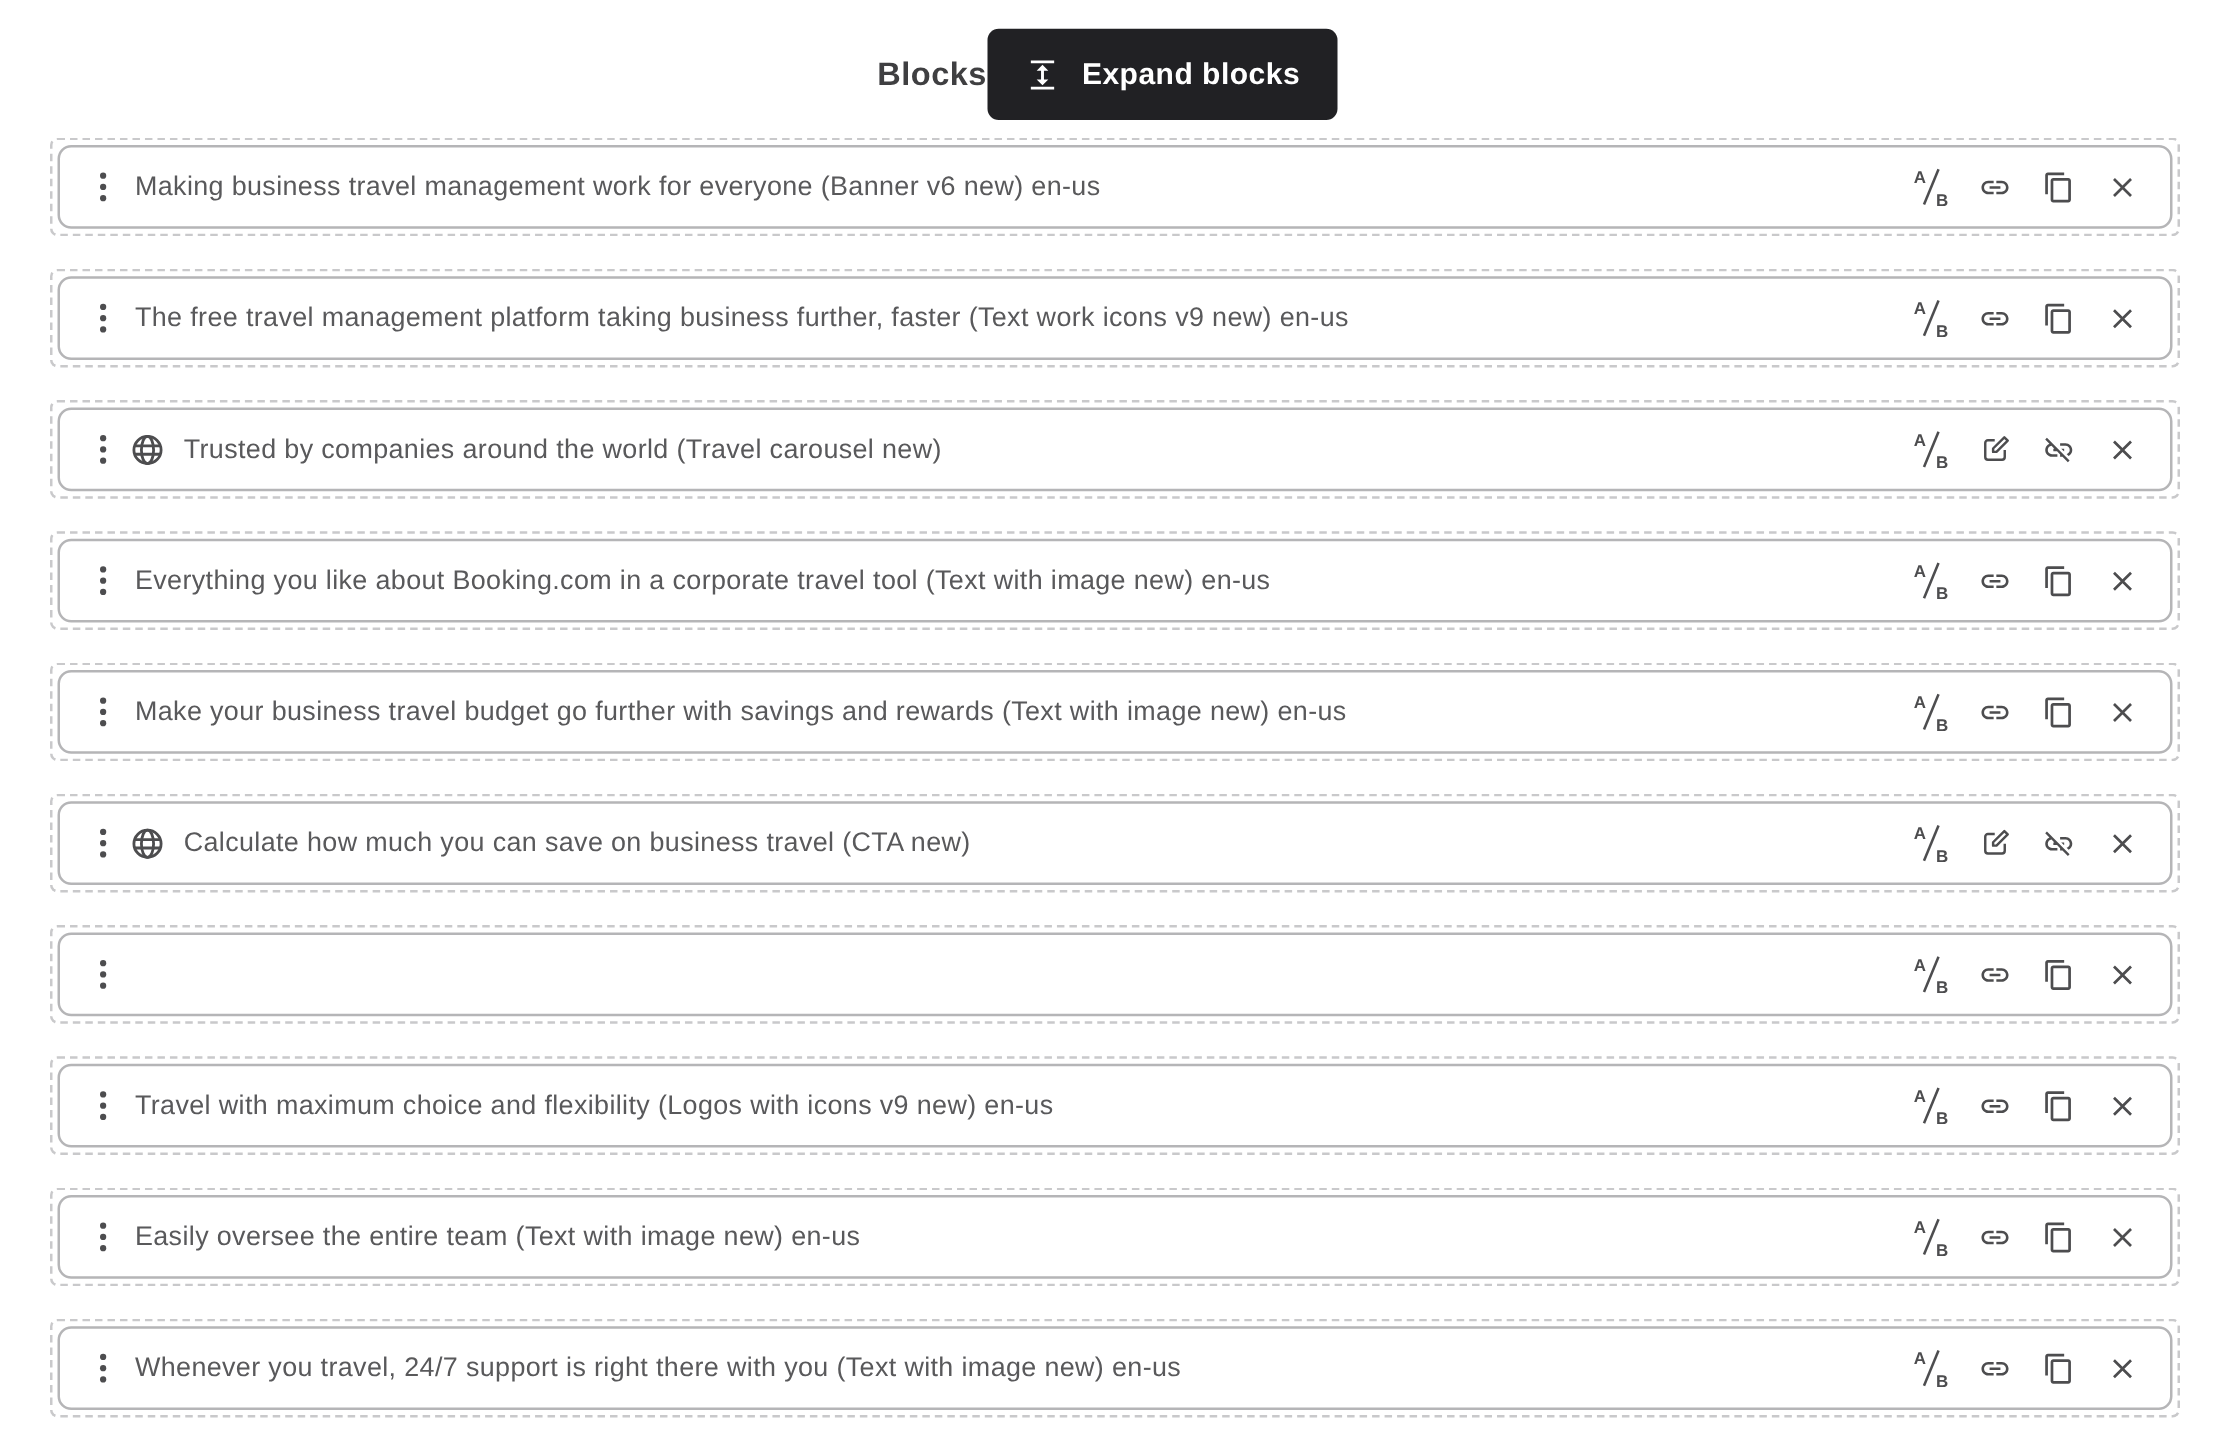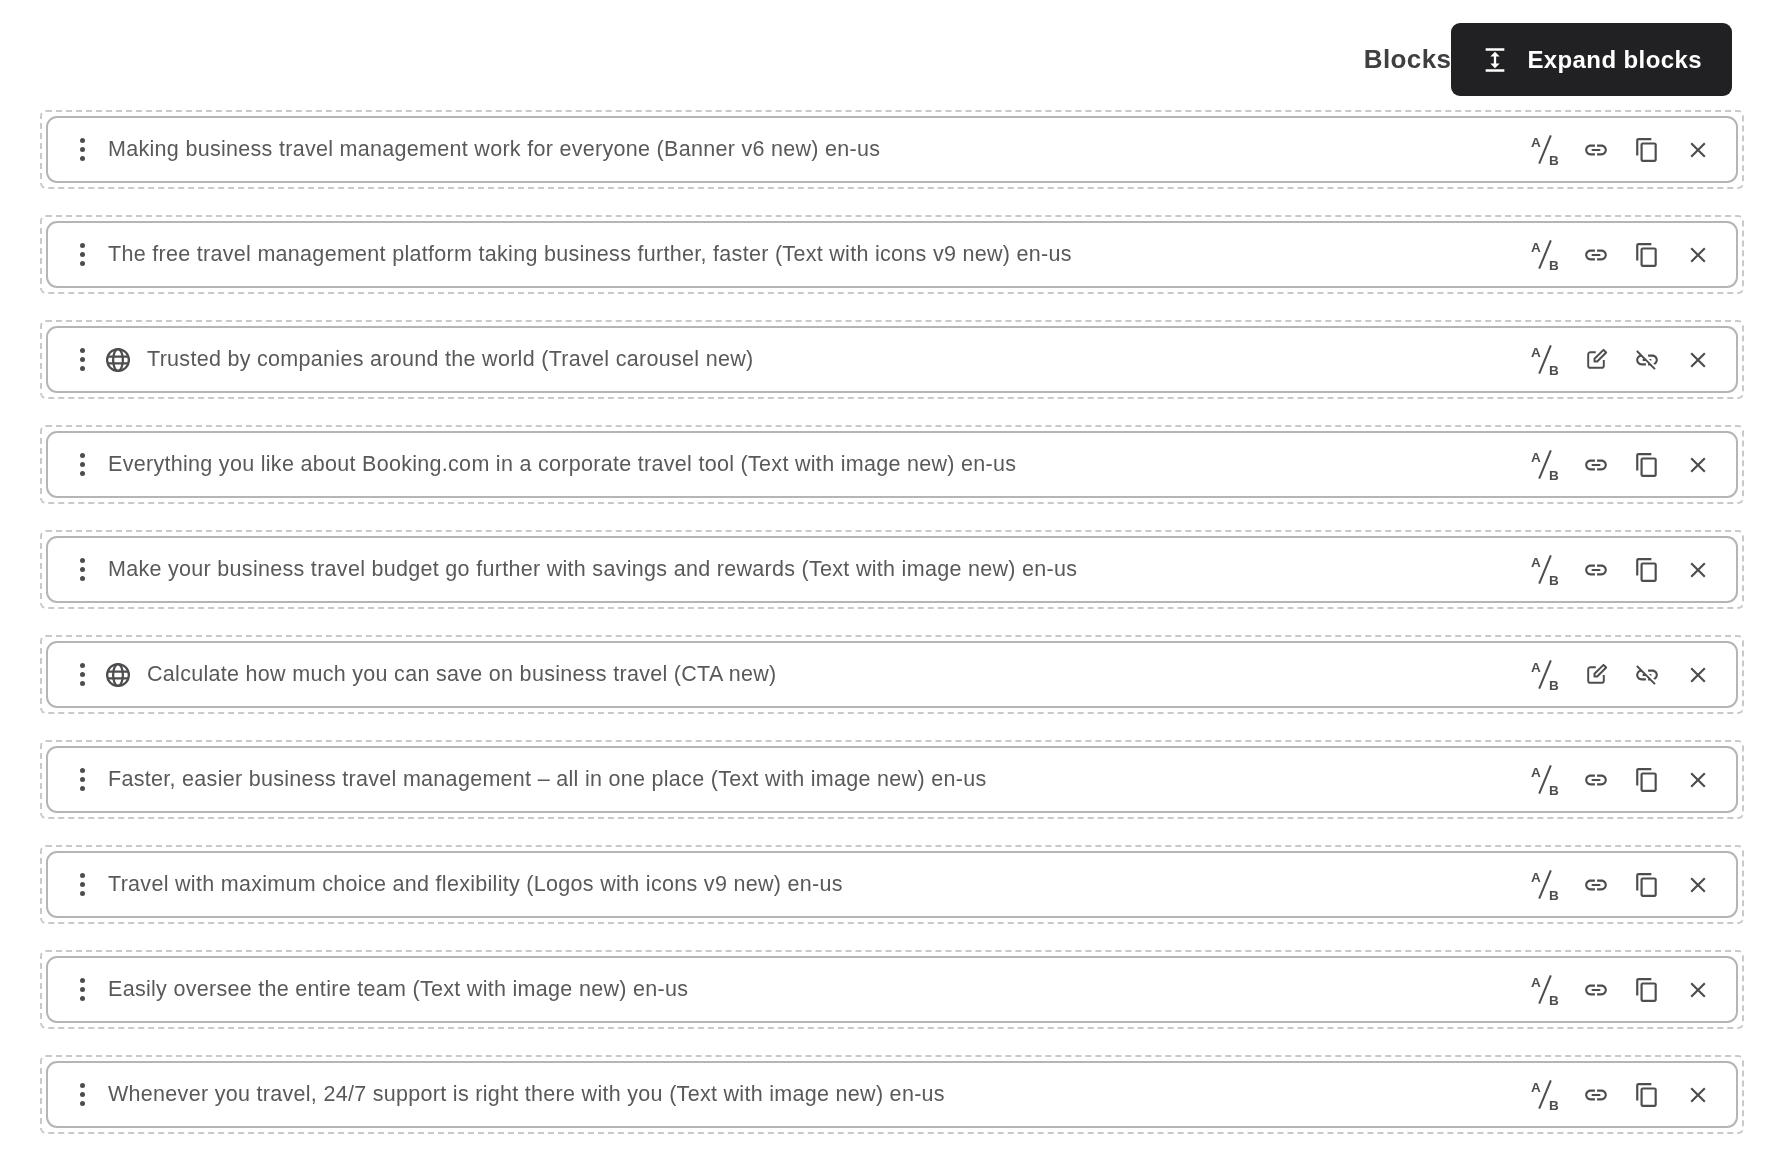--- a/index.html
+++ b/index.html
@@ -6,21 +6,21 @@
   html, body { margin: 0; padding: 0; background: #ffffff; }
   body {
     width: 1786px; height: 1154px; overflow: hidden;
     font-family: "Liberation Sans", sans-serif;
     color: var(--row-text, #59595b);
   }
   .page { padding: 0 42px 0 40px; }
 
   
   .header {
-    display: flex; align-items: center; justify-content: flex-end;
+    display: flex; align-items: center; justify-content: center;
     padding: 23px 12px 14px 0;
   }
   .page-title {
     margin: 0; font-size: 26px; font-weight: 700;
     color: var(--title-text, #3f3f41); letter-spacing: 0.4px;
   }
   .expand-btn {
     display: flex; align-items: center; gap: 18px;
     height: 73px; padding: 0 30px;
     background: var(--button-bg, #212124);
@@ -122,21 +122,21 @@
     </div>
   </div>
       <div class="block-outer">
     <div class="block-inner">
       <span class="drag">
             <i></i>
             <i></i>
             <i></i>
           </span>
 
-      <span class="label">The free travel management platform taking business further, faster (Text with icons v9 new) en-us</span>
+      <span class="label">The free travel management platform taking business further, faster (Text work icons v9 new) en-us</span>
       <span class="actions">
             <button class="action-btn">
               <svg class="i-ab" viewBox="0 0 32 32" aria-hidden="true">
                 <text x="1" y="13" font-size="14" font-weight="600" fill="currentColor" font-family="Liberation Sans, sans-serif">A</text>
                 <line x1="9.5" y1="30.5" x2="21.5" y2="1.5" stroke="currentColor" stroke-width="2.1"></line>
                 <text x="19.5" y="31.5" font-size="14" font-weight="600" fill="currentColor" font-family="Liberation Sans, sans-serif">B</text>
               </svg>
             </button>
             <button class="action-btn">
               <svg class="i" viewBox="0 0 24 24" aria-hidden="true">
@@ -311,21 +311,20 @@
     </div>
   </div>
       <div class="block-outer">
     <div class="block-inner">
       <span class="drag">
             <i></i>
             <i></i>
             <i></i>
           </span>
 
-      <span class="label">Faster, easier business travel management – all in one place (Text with image new) en-us</span>
       <span class="actions">
             <button class="action-btn">
               <svg class="i-ab" viewBox="0 0 32 32" aria-hidden="true">
                 <text x="1" y="13" font-size="14" font-weight="600" fill="currentColor" font-family="Liberation Sans, sans-serif">A</text>
                 <line x1="9.5" y1="30.5" x2="21.5" y2="1.5" stroke="currentColor" stroke-width="2.1"></line>
                 <text x="19.5" y="31.5" font-size="14" font-weight="600" fill="currentColor" font-family="Liberation Sans, sans-serif">B</text>
               </svg>
             </button>
             <button class="action-btn">
               <svg class="i" viewBox="0 0 24 24" aria-hidden="true">

